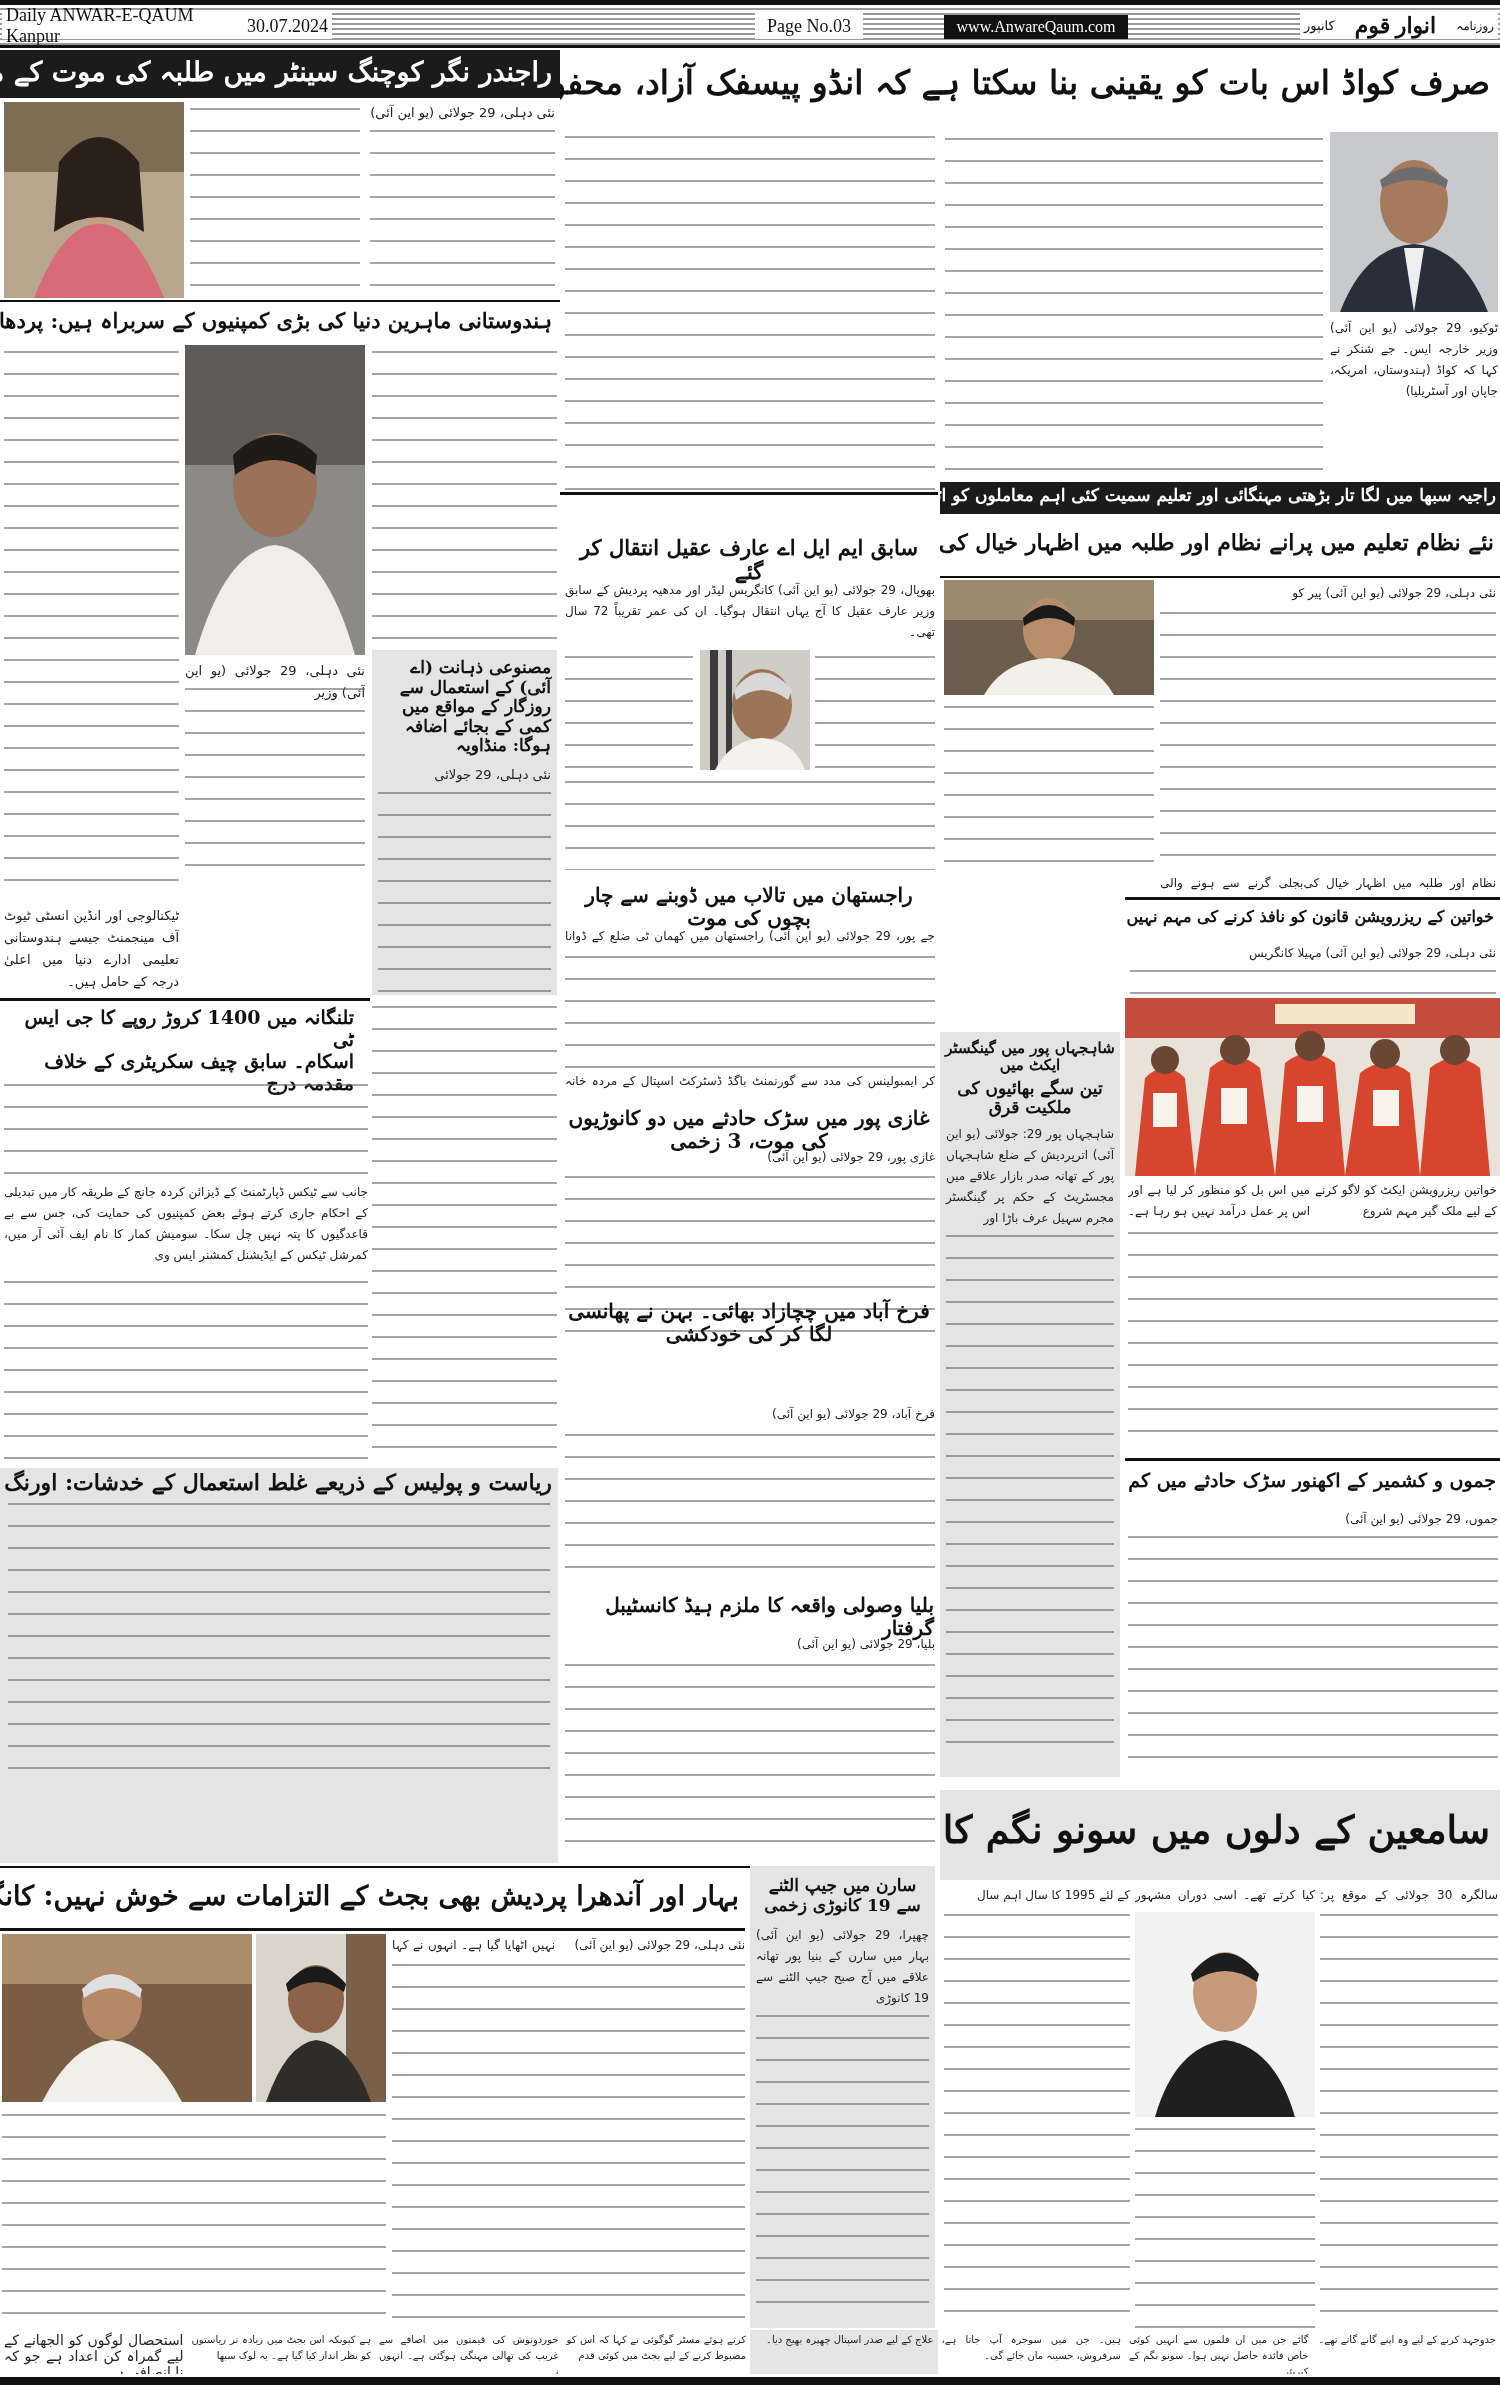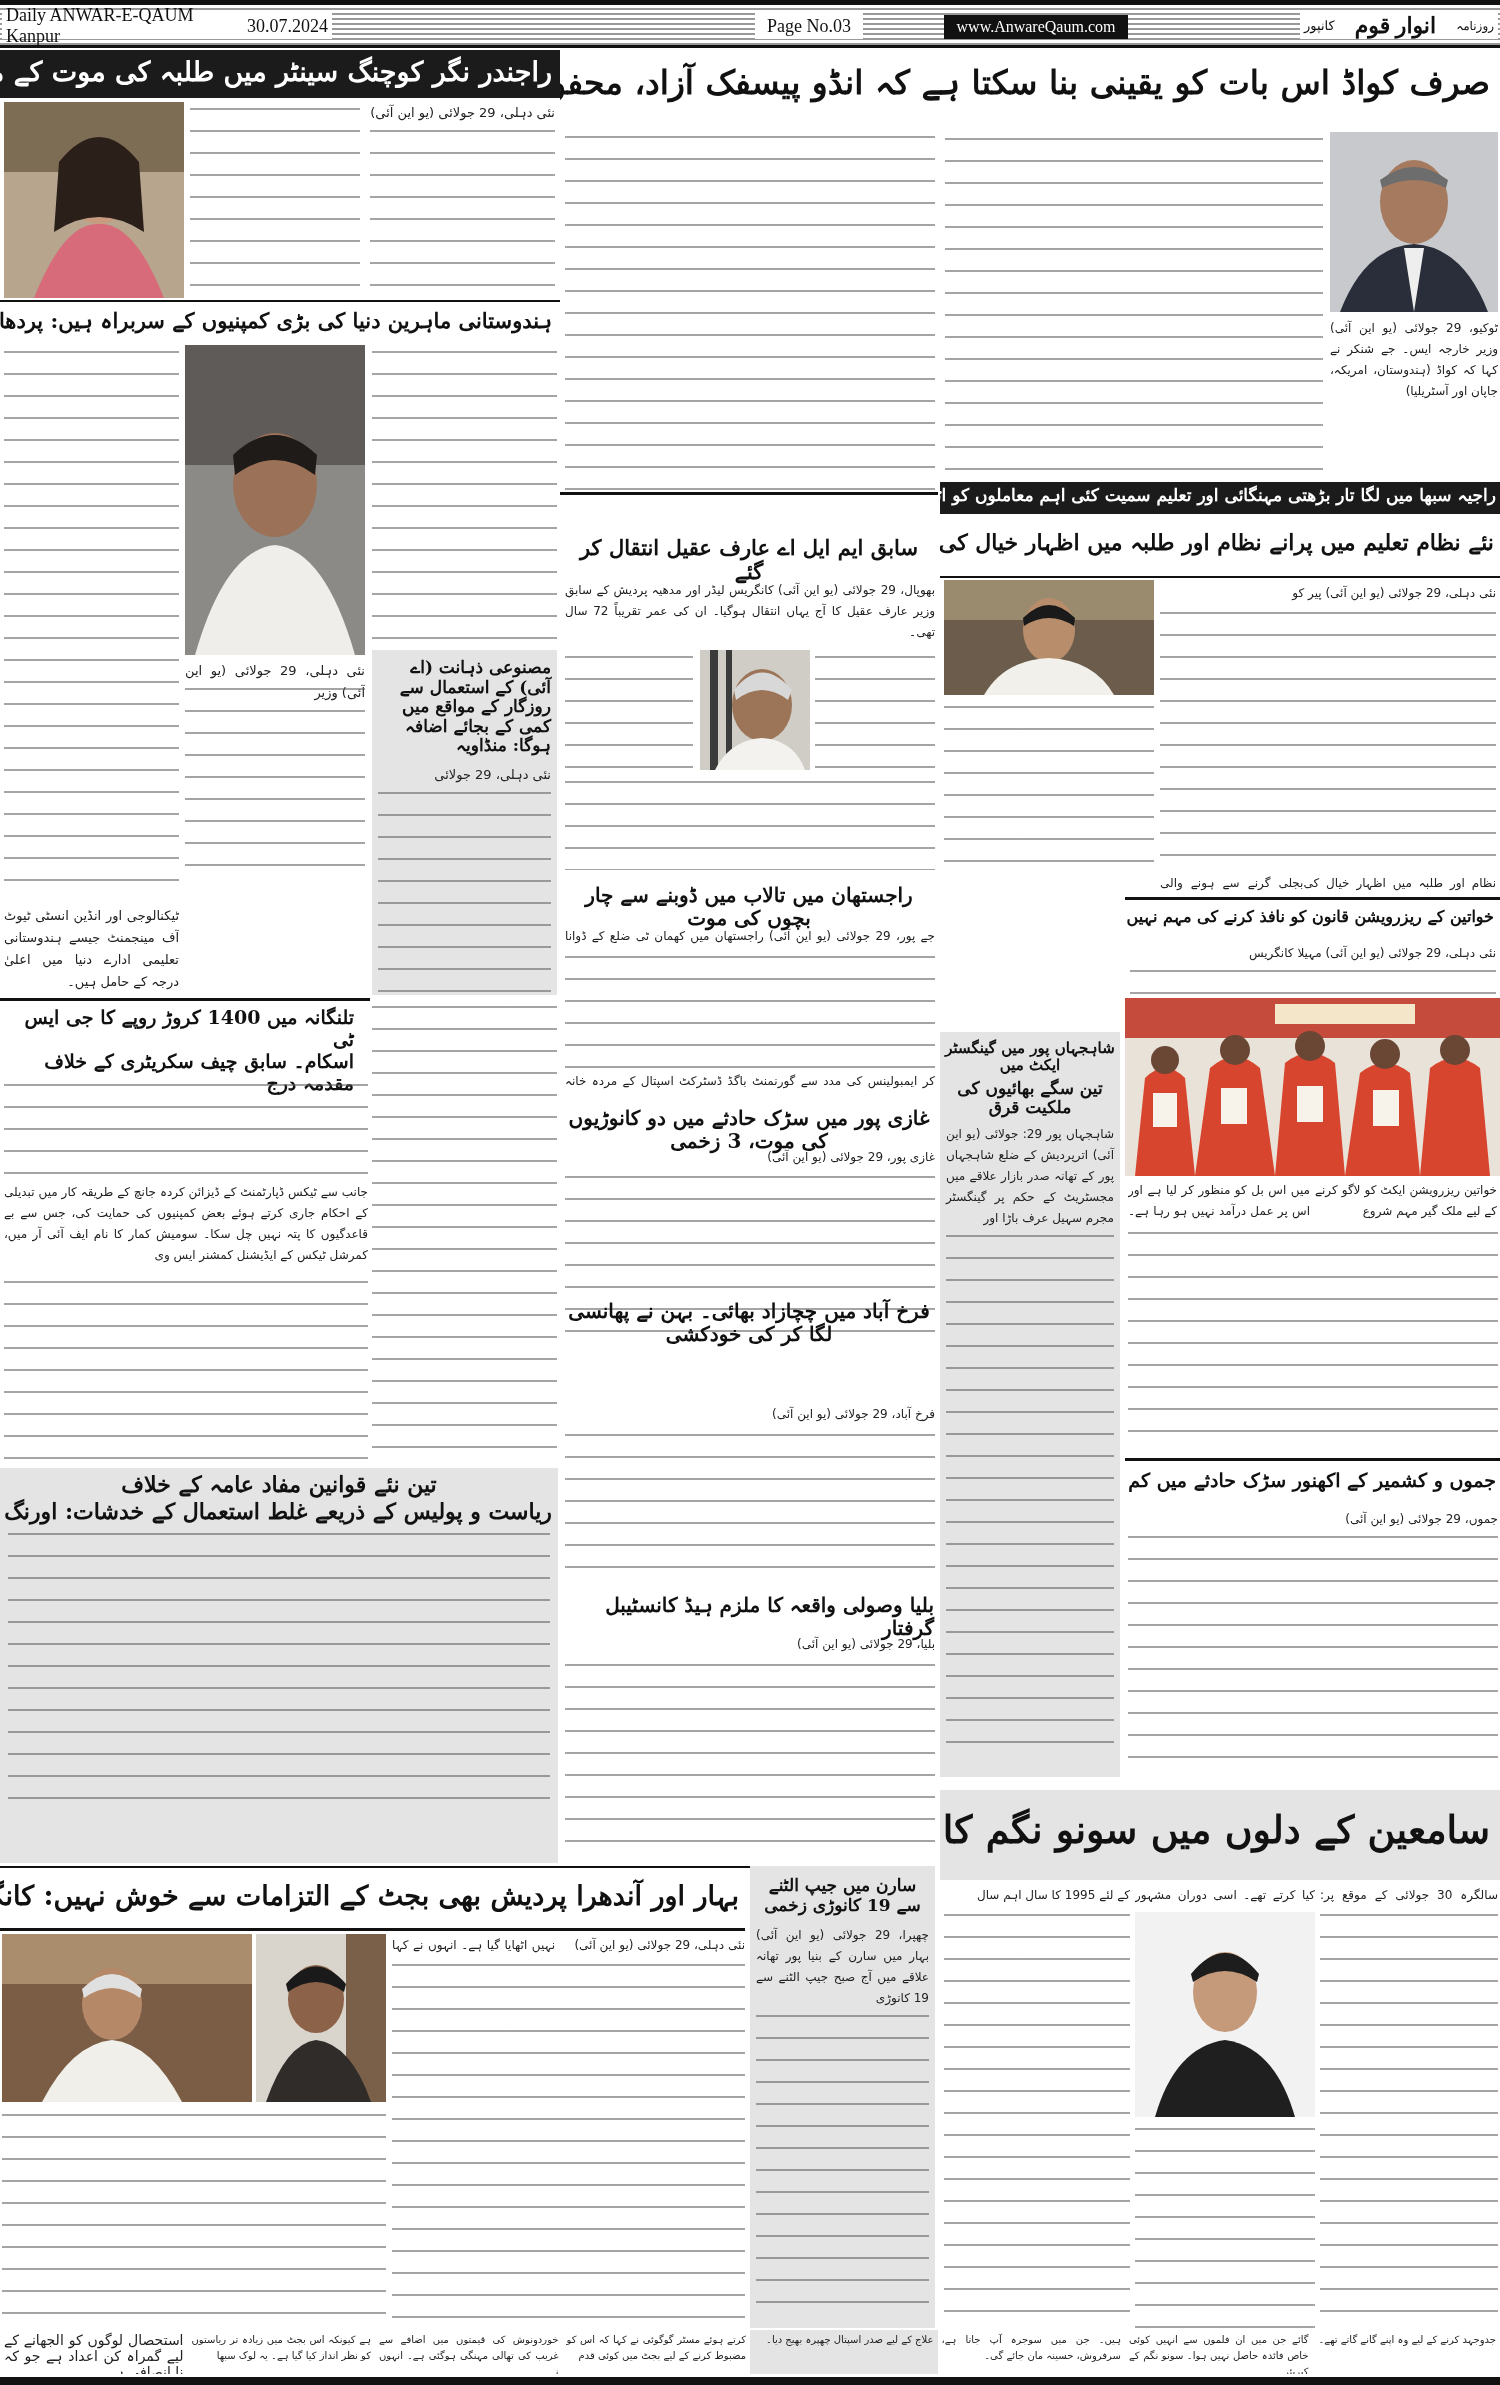--- a/index.html
+++ b/index.html
@@ -110,21 +110,20 @@
   </div>
 <div class="col urdu-text" style="left:4px;top:1182px;width:364px;height:88px;font-size:12px;line-height:21px;">جانب سے ٹیکس ڈپارٹمنٹ کے ڈیزائن کردہ جانچ کے طریقہ کار میں تبدیلی کے احکام جاری کرتے ہوئے بعض کمپنیوں کی حمایت کی، جس سے بے قاعدگیوں کا پتہ نہیں چل سکا۔ سومیش کمار کا نام ایف آئی آر میں، کمرشل ٹیکس کے ایڈیشنل کمشنر ایس وی</div>
 <div class="col" style="left:4px;top:1275px;width:364px;height:190px;">
     <div class="fill-lines"></div>
   </div>
 <div class="col" style="left:372px;top:1000px;width:185px;height:465px;">
     <div class="fill-lines"></div>
   </div>
 
 <div class="abs grey" style="left:0;top:1468px;width:558px;height:395px;">
-  <div class="urdu-head" style="text-align:center;font-size:22px;padding-top:4px;">تین نئے قوانین مفاد عامہ کے خلاف</div>
   <div class="urdu-head" style="text-align:center;font-size:22px;padding:2px 6px;white-space:nowrap;overflow:hidden;">ریاست و پولیس کے ذریعے غلط استعمال کے خدشات: اورنگ آباد وکلا کا اظہار خیال</div>
   <div style="height:280px;padding:0 8px;">
       <div class="fill-lines"></div>
     </div>
 </div>
 
 <div class="abs urdu-head" style="left:560px;top:50px;width:940px;height:78px;font-size:33px;padding:14px 10px;white-space:nowrap;overflow:hidden;">صرف کواڈ اس بات کو یقینی بنا سکتا ہے کہ انڈو پیسفک آزاد، محفوظ بنا رہے: جے شنکر</div>
 <div class="col" style="left:565px;top:130px;width:370px;height:360px;">
     <div class="fill-lines"></div>
   </div>

